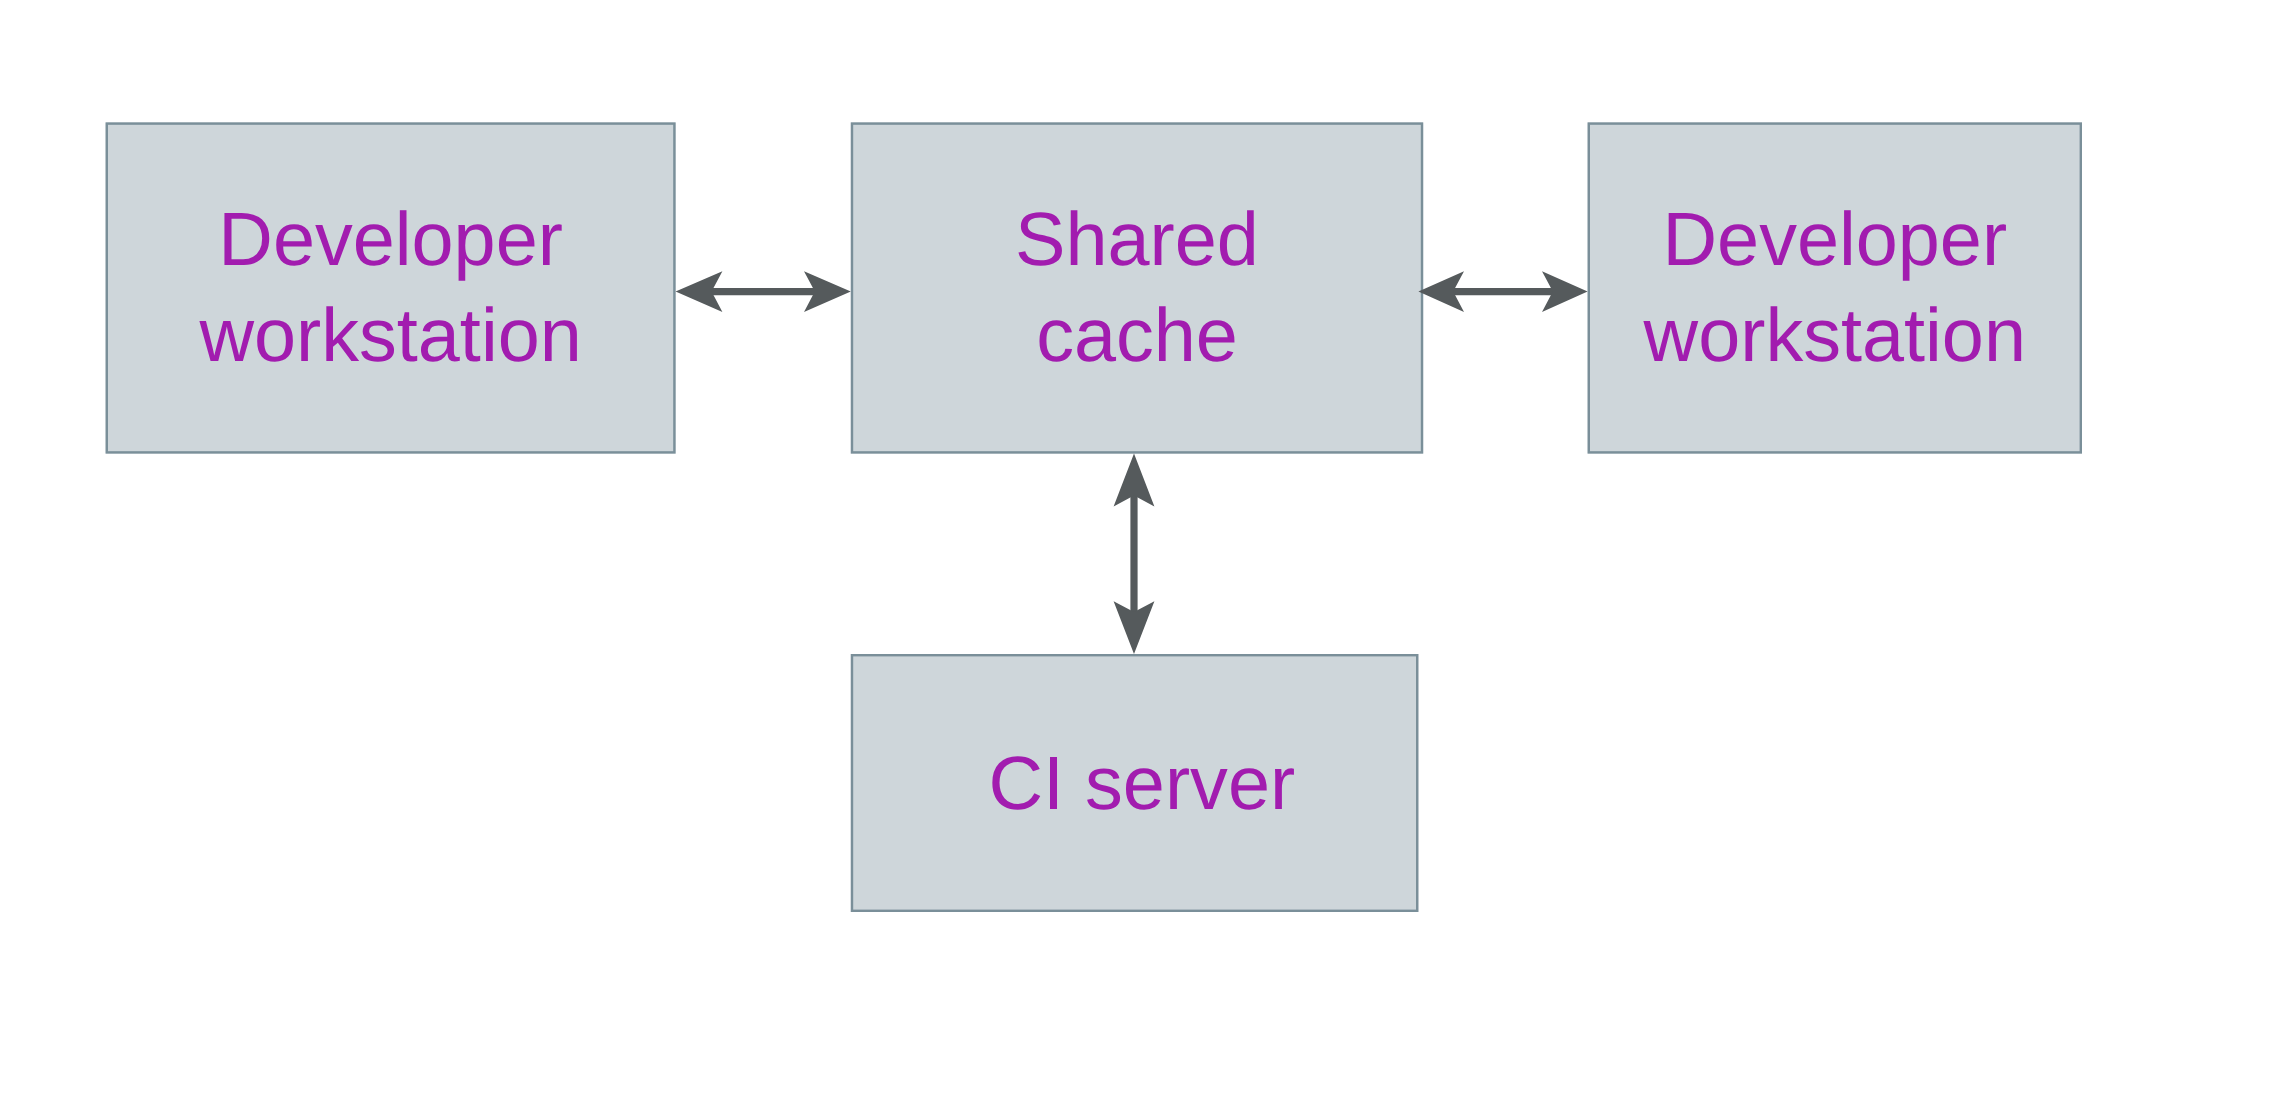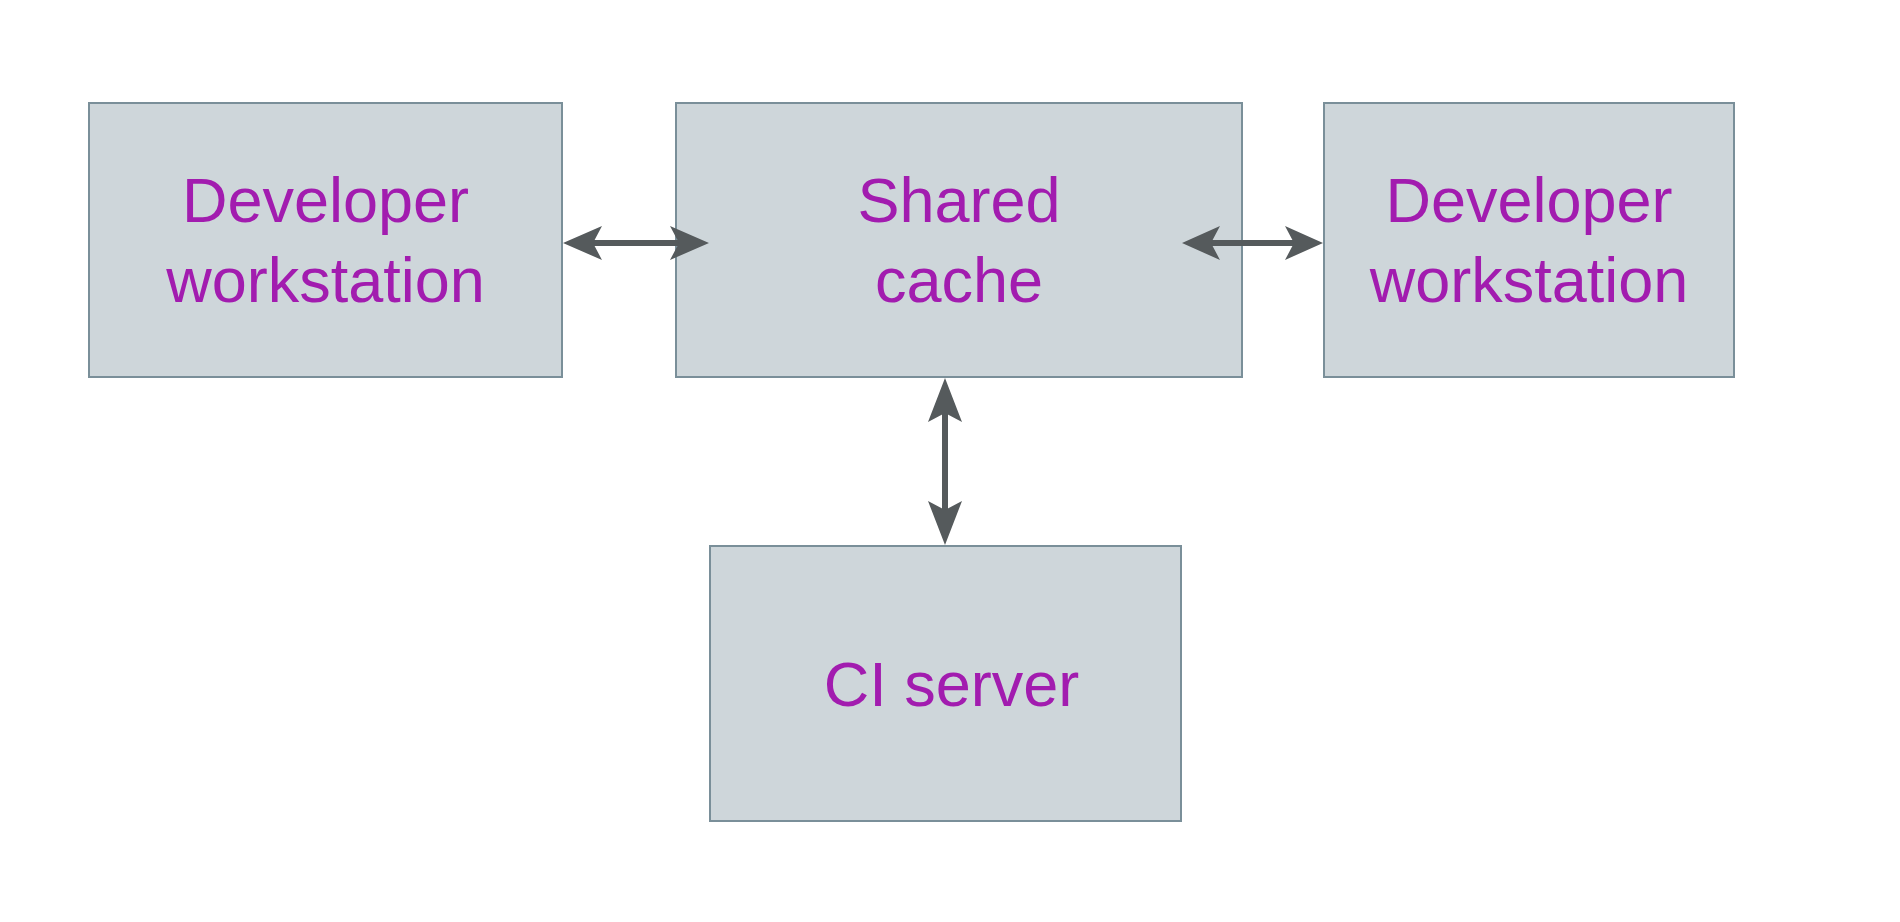--- a/index.html
+++ b/index.html
@@ -32,23 +32,23 @@
     font-size: 63px;
     line-height: 80px;
     color: #a21caf;
     font-weight: 400;
     letter-spacing: 0px;
     white-space: pre-line;
     padding: 0 6px;
   }
   
   #node-dev-left   { left: 88px;  top: 102px; width: 475px; height: 276px; }
-  #node-shared     { left: 675px; top: 102px; width: 568px; height: 276px; }
+  #node-shared     { left: 709px; top: 102px; width: 477px; height: 276px; }
   #node-dev-right  { left: 1323px;top: 102px; width: 412px; height: 276px; }
-  #node-ci         { left: 709px; top: 545px; width: 473px; height: 277px; padding-left: 12px; }
+  #node-ci         { left: 709px; top: 545px; width: 473px; height: 215px; padding-left: 12px; }
 
   .connector {
     position: absolute;
     overflow: visible;
   }
   #conn-left  { left: 560px;  top: 213px; width: 152px; height: 60px; }
   #conn-right { left: 1179px; top: 213px; width: 147px; height: 60px; }
   #conn-down  { left: 915px;  top: 375px; width: 60px;  height: 173px; }
 
   .arrow-stroke {

